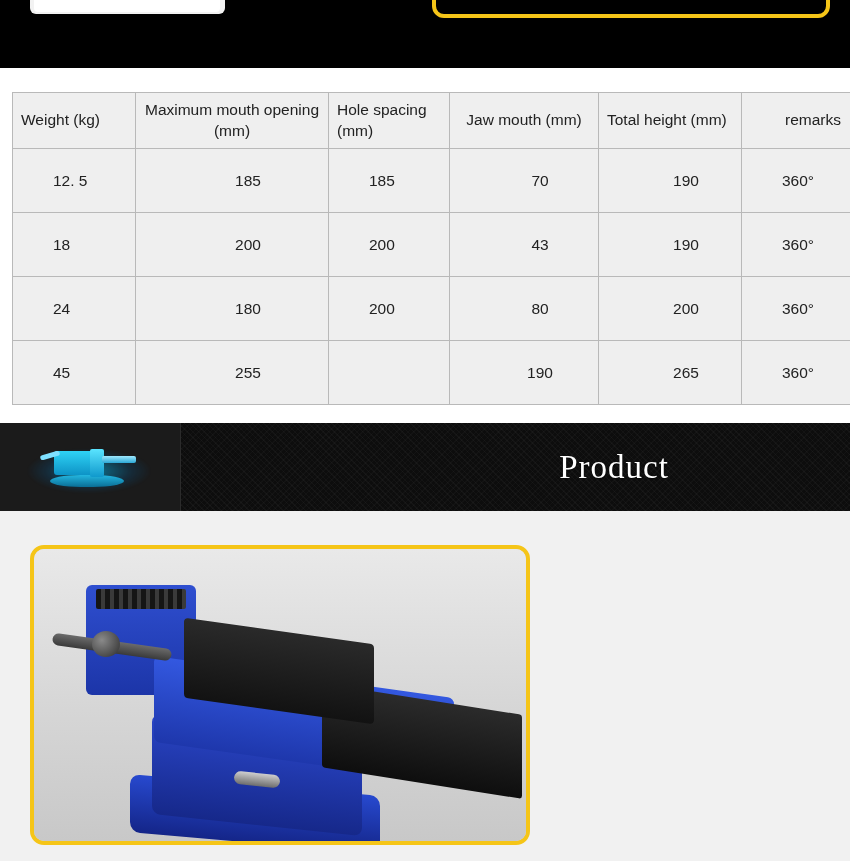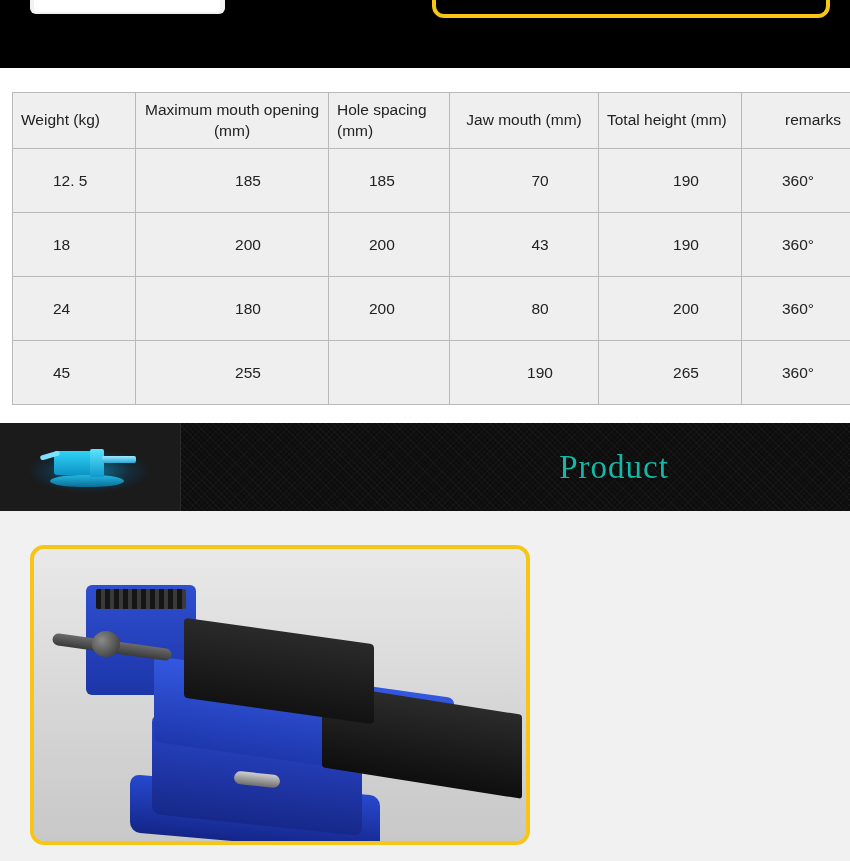--- a/index.html
+++ b/index.html
@@ -174,21 +174,21 @@
   }
   .banner-title {
     position: absolute;
     left: 396px;
     top: 0;
     width: 454px;
     height: 88px;
     display: flex;
     align-items: center;
     justify-content: center;
-    color: #14b8a6;
+    color: #ffffff;
     font-size: 33px;
     letter-spacing: 1px;
     font-family: "Liberation Serif", serif;
     text-shadow: 0 1px 2px rgba(0,0,0,0.7);
   }
   .banner-title .word-gap { display: inline-block; width: 18px; }
 
   
   .detail-section {
     position: relative;

